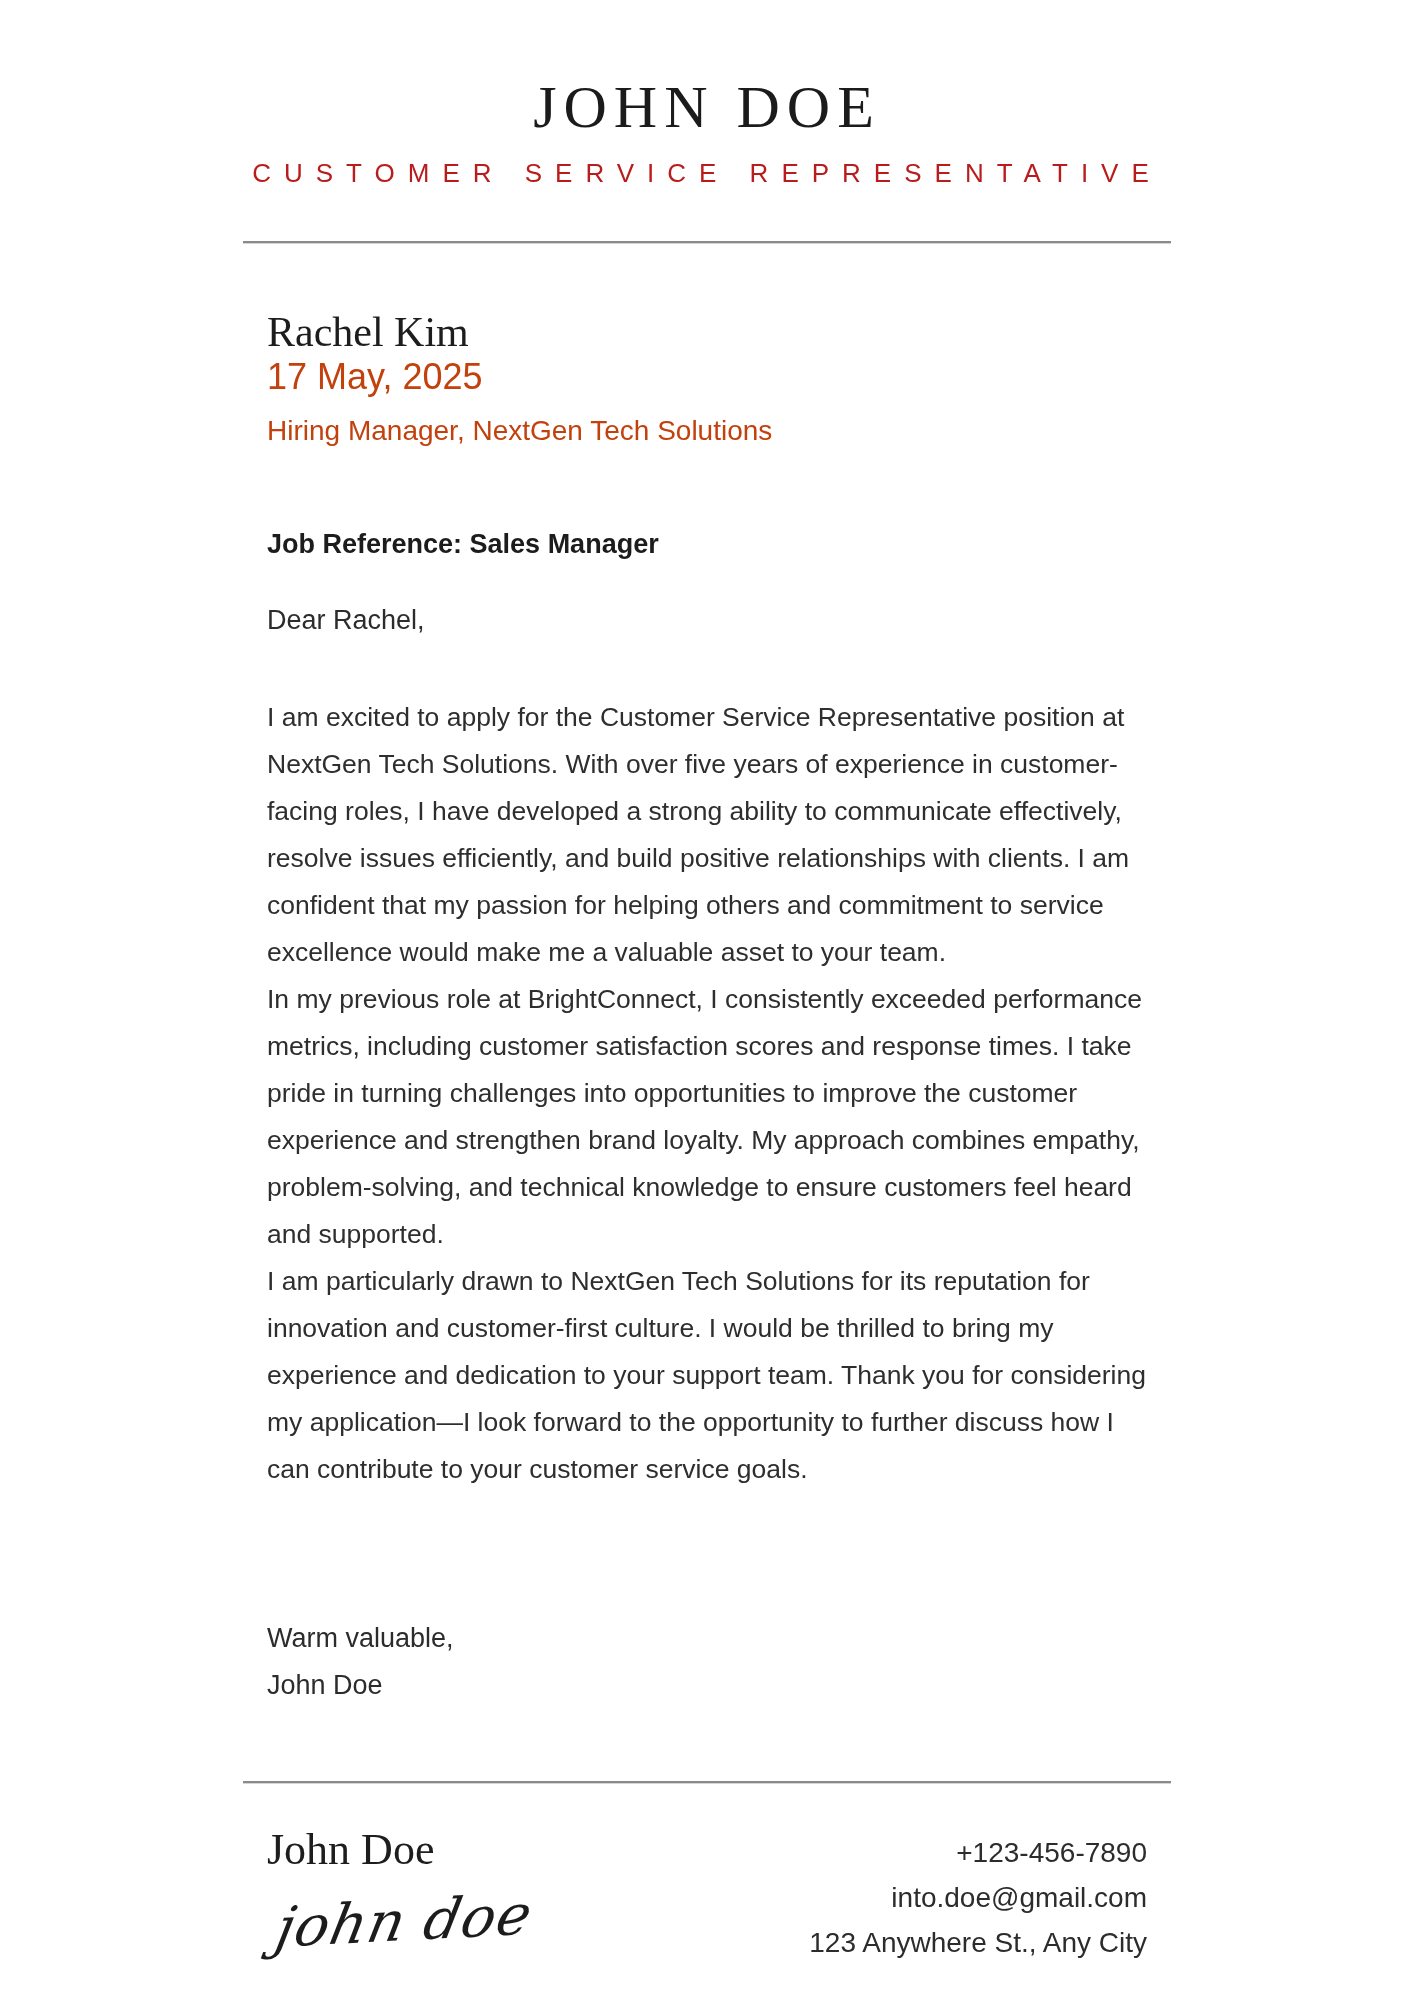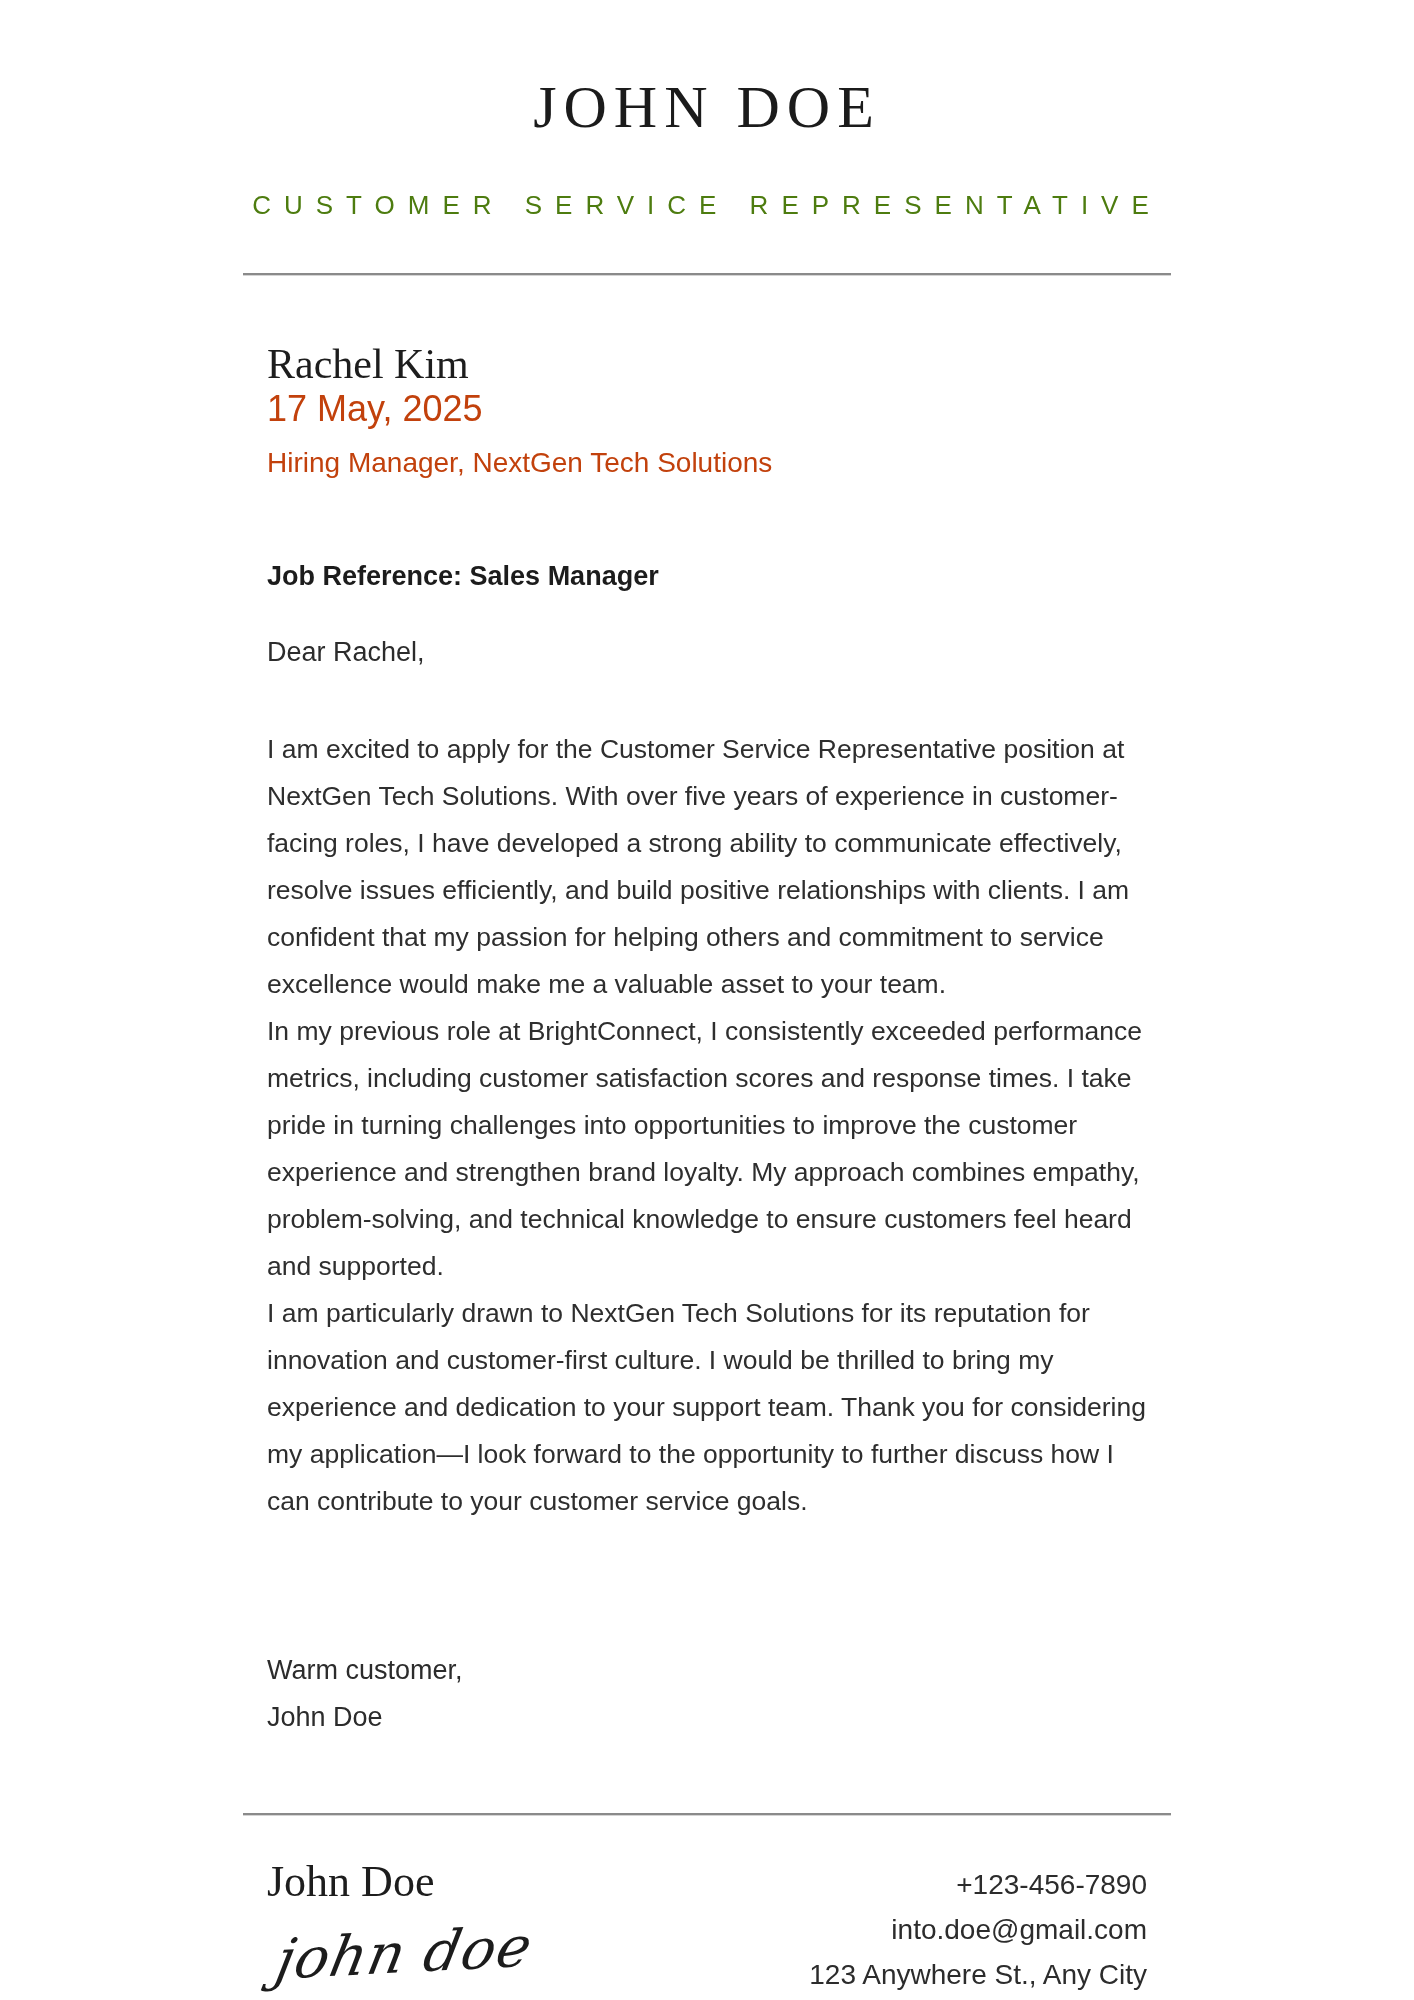--- a/index.html
+++ b/index.html
@@ -26,25 +26,25 @@
   .applicant-name {
     margin: 0;
     font-family: "Liberation Serif", serif;
     font-weight: 400;
     font-size: 60px;
     line-height: 62px;
     letter-spacing: 7px;
     color: #1b1b1b;
   }
   .applicant-title {
-    margin-top: 52px;
+    margin-top: 20px;
     font-size: 26px;
     line-height: 30px;
     letter-spacing: 13px;
-    color: #4d7c0f;
+    color: #b91c1c;
   }
 
   
   .divider {
     border: 0;
     height: 2px;
     background: #8a8a8a;
     border-bottom: 1px solid #d4d4d4;
     margin: 53px 118px 0 118px;
   }
@@ -172,21 +172,21 @@
 
     <p class="salutation">Dear Rachel,</p>
 
     <div class="paragraphs">
       <p>I am excited to apply for the Customer Service Representative position at NextGen Tech Solutions. With over five years of experience in customer-facing roles, I have developed a strong ability to communicate effectively, resolve issues efficiently, and build positive relationships with clients. I am confident that my passion for helping others and commitment to service excellence would make me a valuable asset to your team.</p>
       <p>In my previous role at BrightConnect, I consistently exceeded performance metrics, including customer satisfaction scores and response times. I take pride in turning challenges into opportunities to improve the customer experience and strengthen brand loyalty. My approach combines empathy, problem-solving, and technical knowledge to ensure customers feel heard and supported.</p>
       <p>I am particularly drawn to NextGen Tech Solutions for its reputation for innovation and customer-first culture. I would be thrilled to bring my experience and dedication to your support team. Thank you for considering my application—I look forward to the opportunity to further discuss how I can contribute to your customer service goals.</p>
     </div>
 
     <div class="closing">
-      <p>Warm customer,</p>
+      <p>Warm valuable,</p>
       <p>John Doe</p>
     </div>
 
   </section>
 
   <hr class="divider bottom">
 
   <footer class="footer">
     <div class="footer-left">
       <div class="footer-name">John Doe</div>

